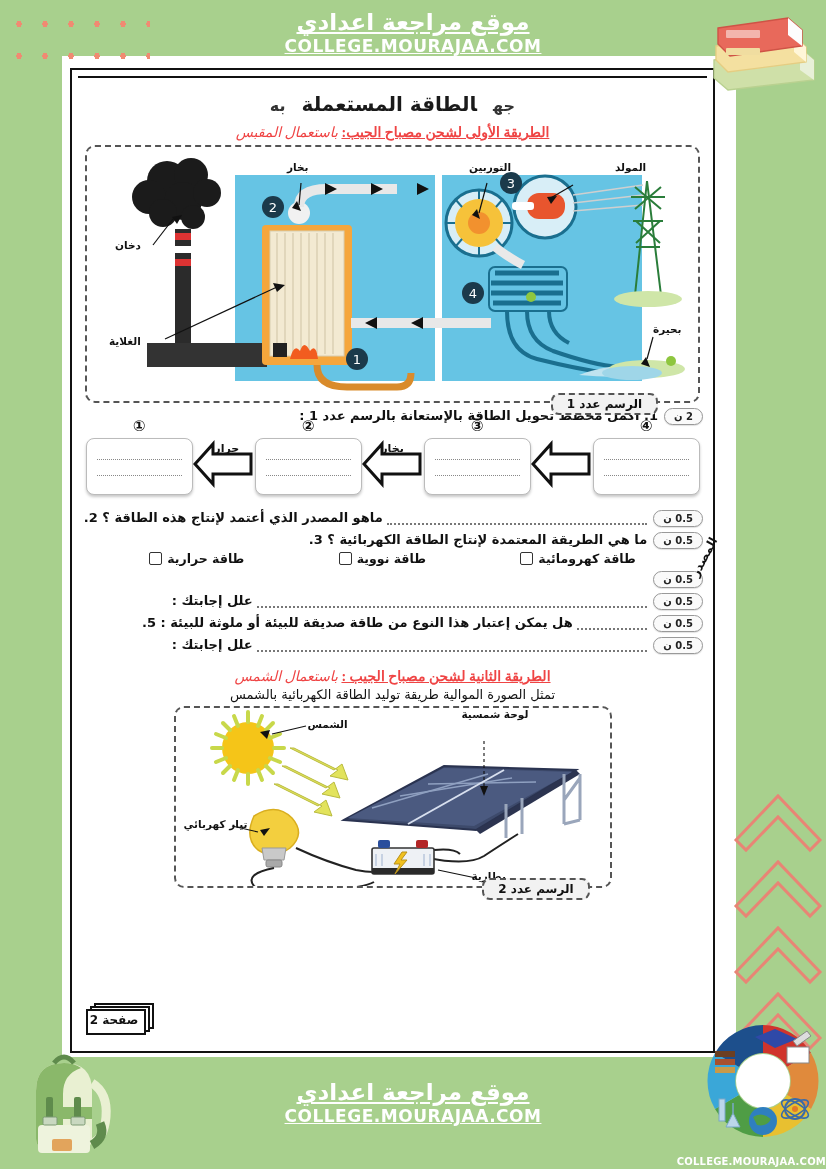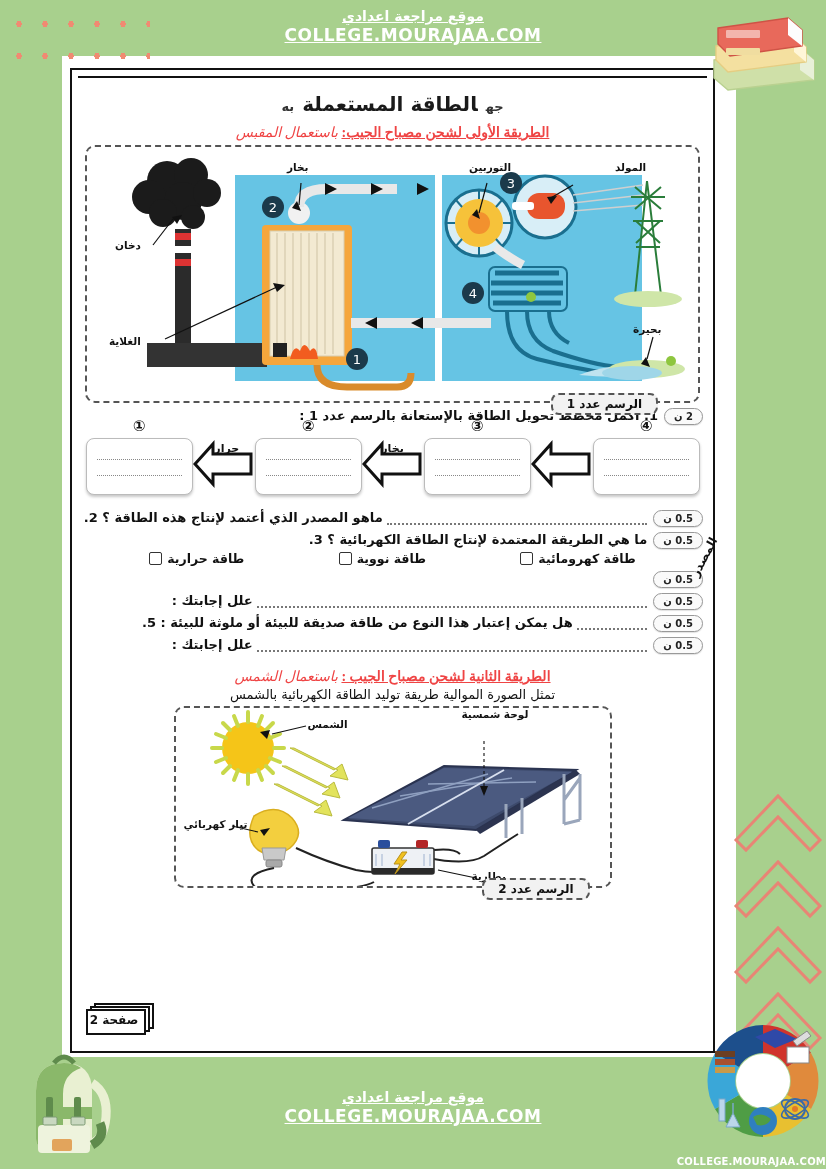--- a/index.html
+++ b/index.html
@@ -57,21 +57,21 @@
   }
 
   
   .chevrons{position:absolute;right:2px;top:790px;width:92px;height:262px;z-index:3;}
 
   
   .banner{
     position:absolute;z-index:6;width:100%;text-align:center;color:#ffffff;
     font-weight:bold;line-height:1.22;
   }
-  .banner .line1{font-size:14px;text-decoration:underline;display:block;}
+  .banner .line1{font-size:23px;text-decoration:underline;display:block;}
   .banner .line2{font-size:17px;text-decoration:underline;display:block;letter-spacing:.5px;}
   .banner-top{top:8px;}
   .banner-bottom{bottom:42px;}
 
   
   .books{position:absolute;right:4px;top:2px;width:120px;height:92px;z-index:8;}
   
   .backpack{position:absolute;left:6px;bottom:6px;width:120px;height:118px;z-index:8;}
   
   .wheel{position:absolute;right:0px;bottom:0px;width:126px;height:150px;z-index:8;}
@@ -88,21 +88,21 @@
   }
   .sheet:before{
     content:"";position:absolute;left:6px;top:6px;right:6px;height:2px;background:#111;
   }
 
   
   .doc-title{
     text-align:center;margin:16px 0 8px 0;font-size:20px;font-weight:bold;
     color:#1a1a1a;letter-spacing:1px;
   }
-  .doc-title .orn{font-size:13px;color:#333;margin:0 8px;}
+  .doc-title .orn{font-size:16px;color:#333;margin:0 16px;}
 
   
   .sec-head{
     text-align:center;font-size:14px;font-weight:bold;margin:6px 0 2px 0;color:#ef4444;font-family:Liberation Serif, serif;
   }
   .sec-head .u{text-decoration:underline;}
   .sec-head .it{font-style:italic;font-weight:normal;}
   .sec-sub{
     text-align:center;font-size:13px;margin:2px 0 4px 0;color:#111;
     letter-spacing:1.4px;
@@ -432,21 +432,21 @@
         <path d="M559 210 l4 10 l-9 -3 Z"></path>
         <path d="M85 70 l10 -2 l-5 9 Z"></path>
       </g>
     </svg>
     <div class="fig-labels">
       <span class="flab" style="left:28px;top:92px;">دخان</span>
       <span class="flab" style="left:22px;top:188px;">الغلاية</span>
       <span class="flab" style="left:200px;top:14px;">بخار</span>
       <span class="flab" style="left:382px;top:14px;">التوربين</span>
       <span class="flab" style="left:528px;top:14px;">المولد</span>
-      <span class="flab" style="left:546px;top:176px;">بحيرة</span>
+      <span class="flab" style="left:566px;top:176px;">بحيرة</span>
     </div>
     <div class="fig-caption">الرسم عدد 1</div>
   </div>
 
   <div class="q-row">
     <span class="badge">2 ن</span>
     <span class="q-text">
       <span class="q-num">1.</span>
       <span>أكمل مخطط تحويل الطاقة بالإستعانة بالرسم عدد 1 :</span>
     </span>

